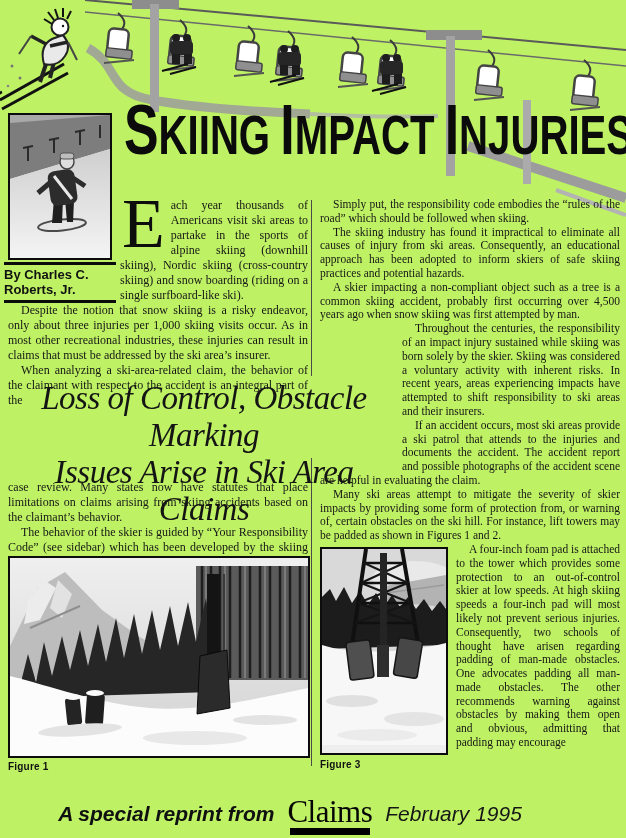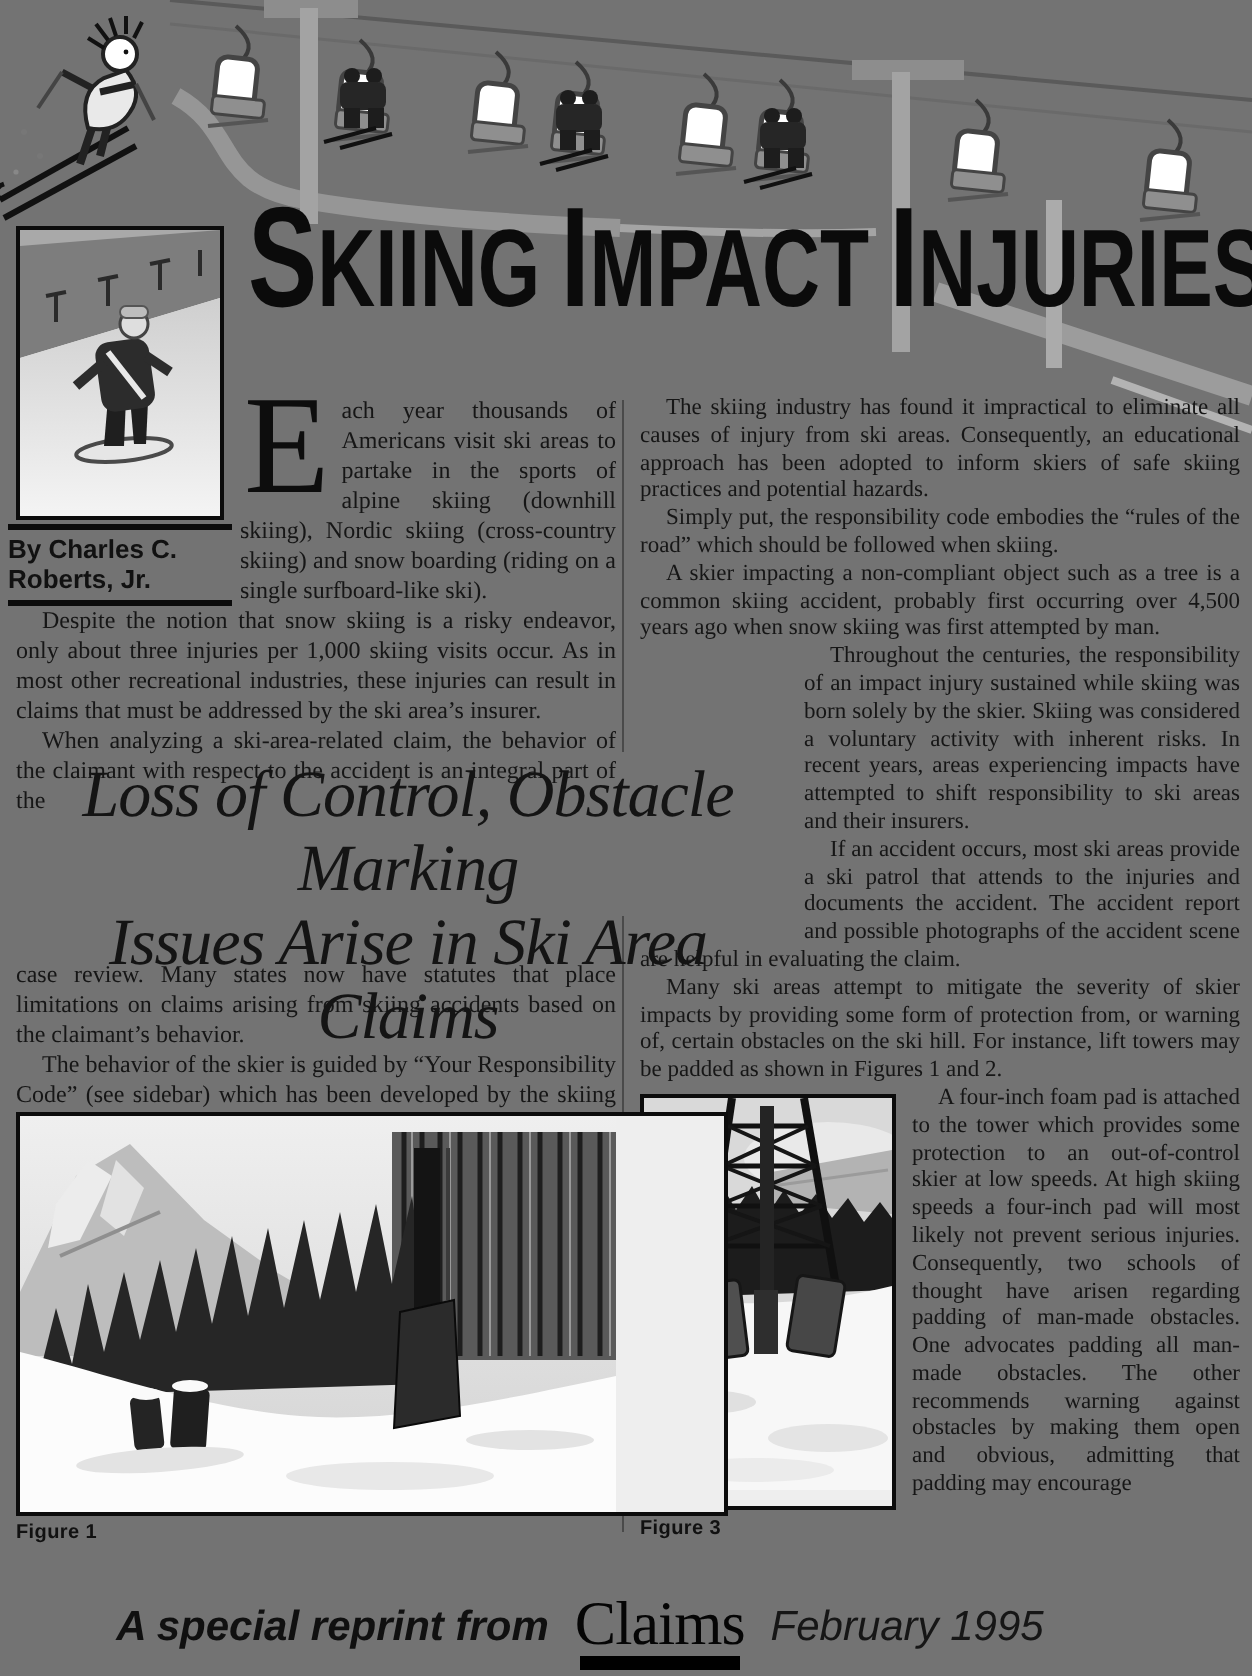--- a/index.html
+++ b/index.html
@@ -1,18 +1,18 @@
 <!DOCTYPE html>
 <html><head>
 <meta charset="utf-8">
 <style>
   * { margin:0; padding:0; box-sizing:border-box; }
   html,body { background:#fff; }
   #page {
-    position:relative; width:626px; height:838px; background:#737373;
+    position:relative; width:626px; height:838px; background:#bef264;
     overflow:hidden; font-family:"Liberation Serif", serif; color:#161616;
   }
   
   .banner { position:absolute; left:0; top:0; z-index:1; }
   
   .title {
     position:absolute; left:124px; top:98px; z-index:3; white-space:nowrap;
     font-family:"Liberation Sans", sans-serif; font-weight:bold; color:#0b0b0b;
     transform:scaleX(0.73); transform-origin:left top; line-height:64px;
     letter-spacing:0;
@@ -57,21 +57,21 @@
   
   .divider { position:absolute; width:1px; background:#4a4a4a; left:311px; z-index:1; }
   .d1 { top:200px; height:176px; }
   .d2 { top:458px; height:308px; }
   
   .figbox { border:2px solid #0c0c0c; background:#eee; font-size:0; }
   .figcap {
     margin-top:3px; font-family:"Liberation Sans", sans-serif;
     font-weight:bold; font-size:10px; color:#111; letter-spacing:0.2px;
   }
-  .fig1 { position:absolute; left:8px; top:556px; width:356px; z-index:2; }
+  .fig1 { position:absolute; left:8px; top:556px; width:302px; z-index:2; }
   
   .footer {
     position:absolute; left:20px; top:798px; width:540px; z-index:2;
     display:flex; justify-content:center; align-items:center; gap:13px;
     font-family:"Liberation Sans", sans-serif;
   }
   .f-lead { font-weight:bold; font-style:italic; font-size:21px; color:#101010; padding-bottom:6px; }
   .f-logo { display:inline-block; text-align:center; }
   .f-logotext { font-family:"Liberation Serif", serif; font-size:31px; line-height:28px;
                 color:#050505; letter-spacing:-0.5px; display:block; }
@@ -219,22 +219,22 @@
     <div>Loss of Control, Obstacle Marking</div>
     <div>Issues Arise in Ski Area Claims</div>
   </div>
 
   <div class="leftcolB">
     <p>case review. Many states now have statutes that place limitations on claims arising from skiing accidents based on the claimant’s behavior.</p>
     <p class="ind">The behavior of the skier is guided by “Your Responsibility Code” (see sidebar) which has been developed by the skiing industry.</p>
   </div>
 
   <div class="rightcol">
+    <p class="ind">Simply put, the responsibility code embodies the “rules of the road” which should be followed when skiing.</p>
     <p class="ind">The skiing industry has found it impractical to eliminate all causes of injury from ski areas. Consequently, an educational approach has been adopted to inform skiers of safe skiing practices and potential hazards.</p>
-    <p class="ind">Simply put, the responsibility code embodies the “rules of the road” which should be followed when skiing.</p>
     <p class="ind">A skier impacting a non-compliant object such as a tree is a common skiing accident, probably first occurring over 4,500 years ago when snow skiing was first attempted by man.</p>
     <div class="hl-spacer"></div>
     <p class="ind">Throughout the centuries, the responsibility of an impact injury sustained while skiing was born solely by the skier. Skiing was considered a voluntary activity with inherent risks. In recent years, areas experiencing impacts have attempted to shift responsibility to ski areas and their insurers.</p>
     <p class="ind">If an accident occurs, most ski areas provide a ski patrol that attends to the injuries and documents the accident. The accident report and possible photographs of the accident scene are helpful in evaluating the claim.</p>
     <p class="ind">Many ski areas attempt to mitigate the severity of skier impacts by providing some form of protection from, or warning of, certain obstacles on the ski hill. For instance, lift towers may be padded as shown in Figures 1 and 2.</p>
 
     <div class="fig2float">
       <div class="figbox">
         <svg width="124" height="196" viewBox="0 0 124 196">
           <rect width="124" height="196" fill="#d9d9d9"></rect>

